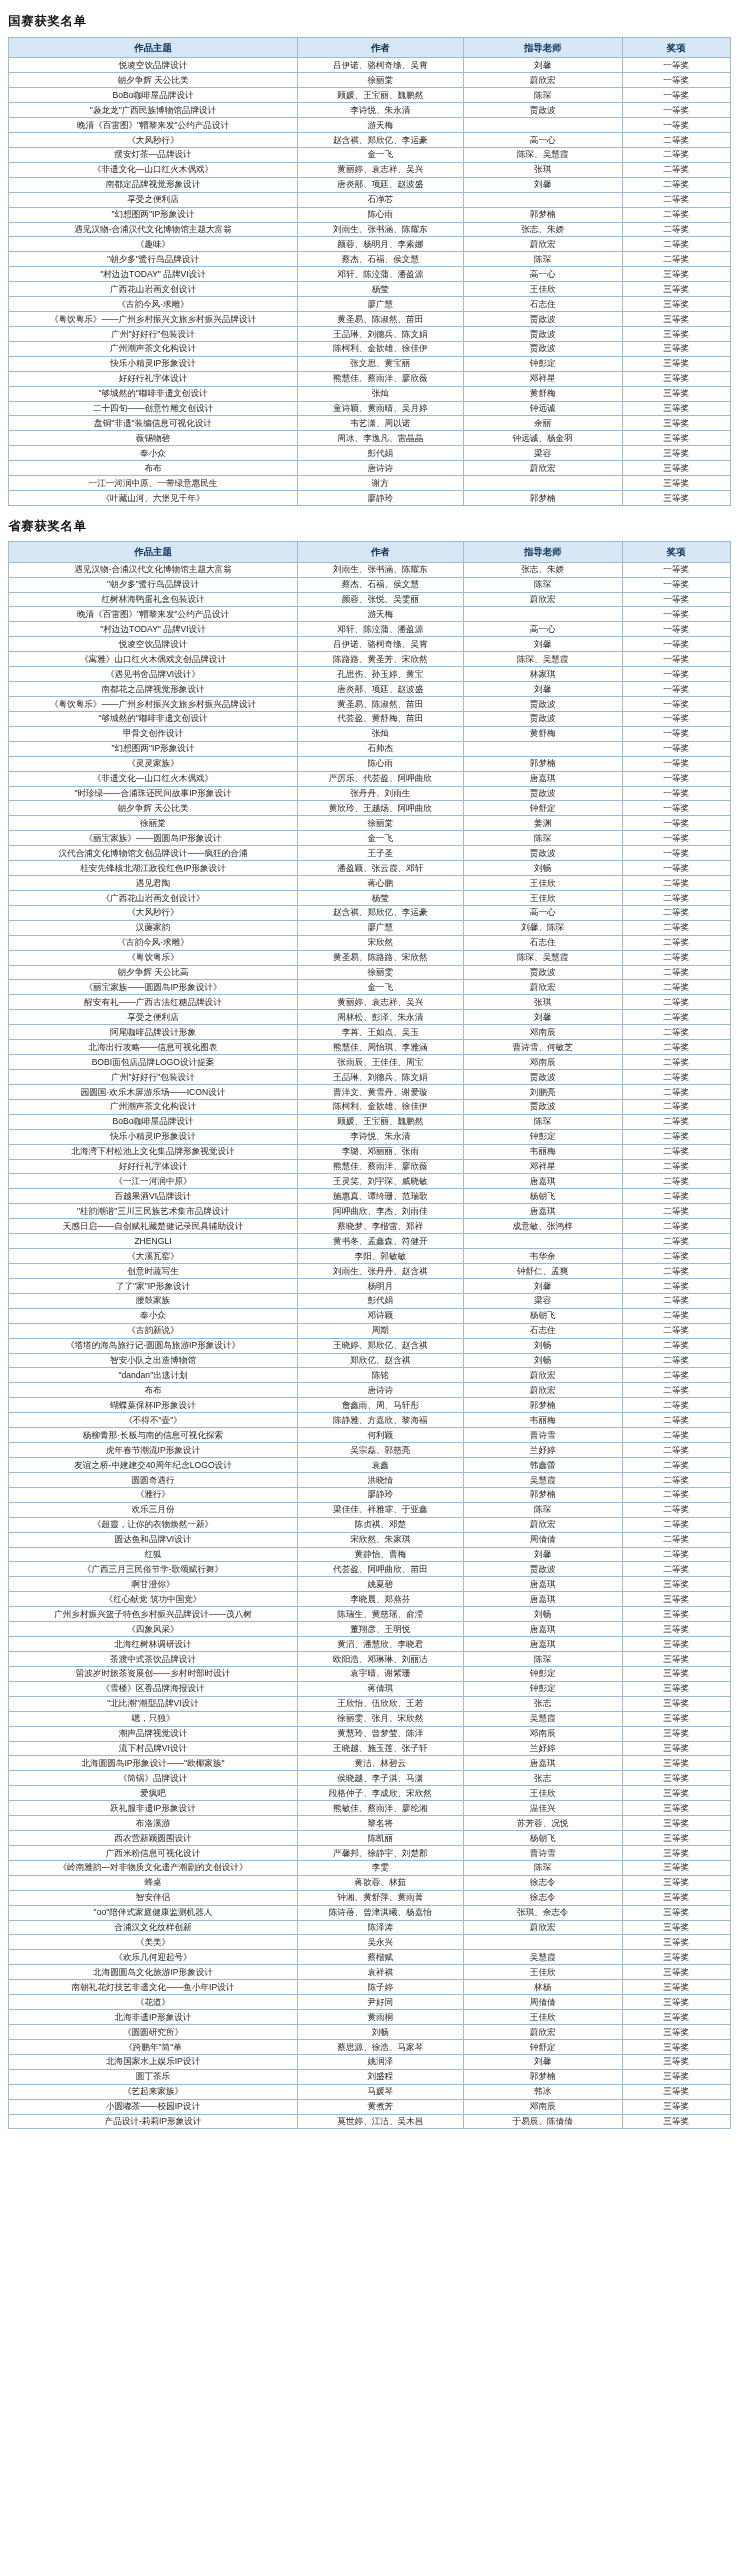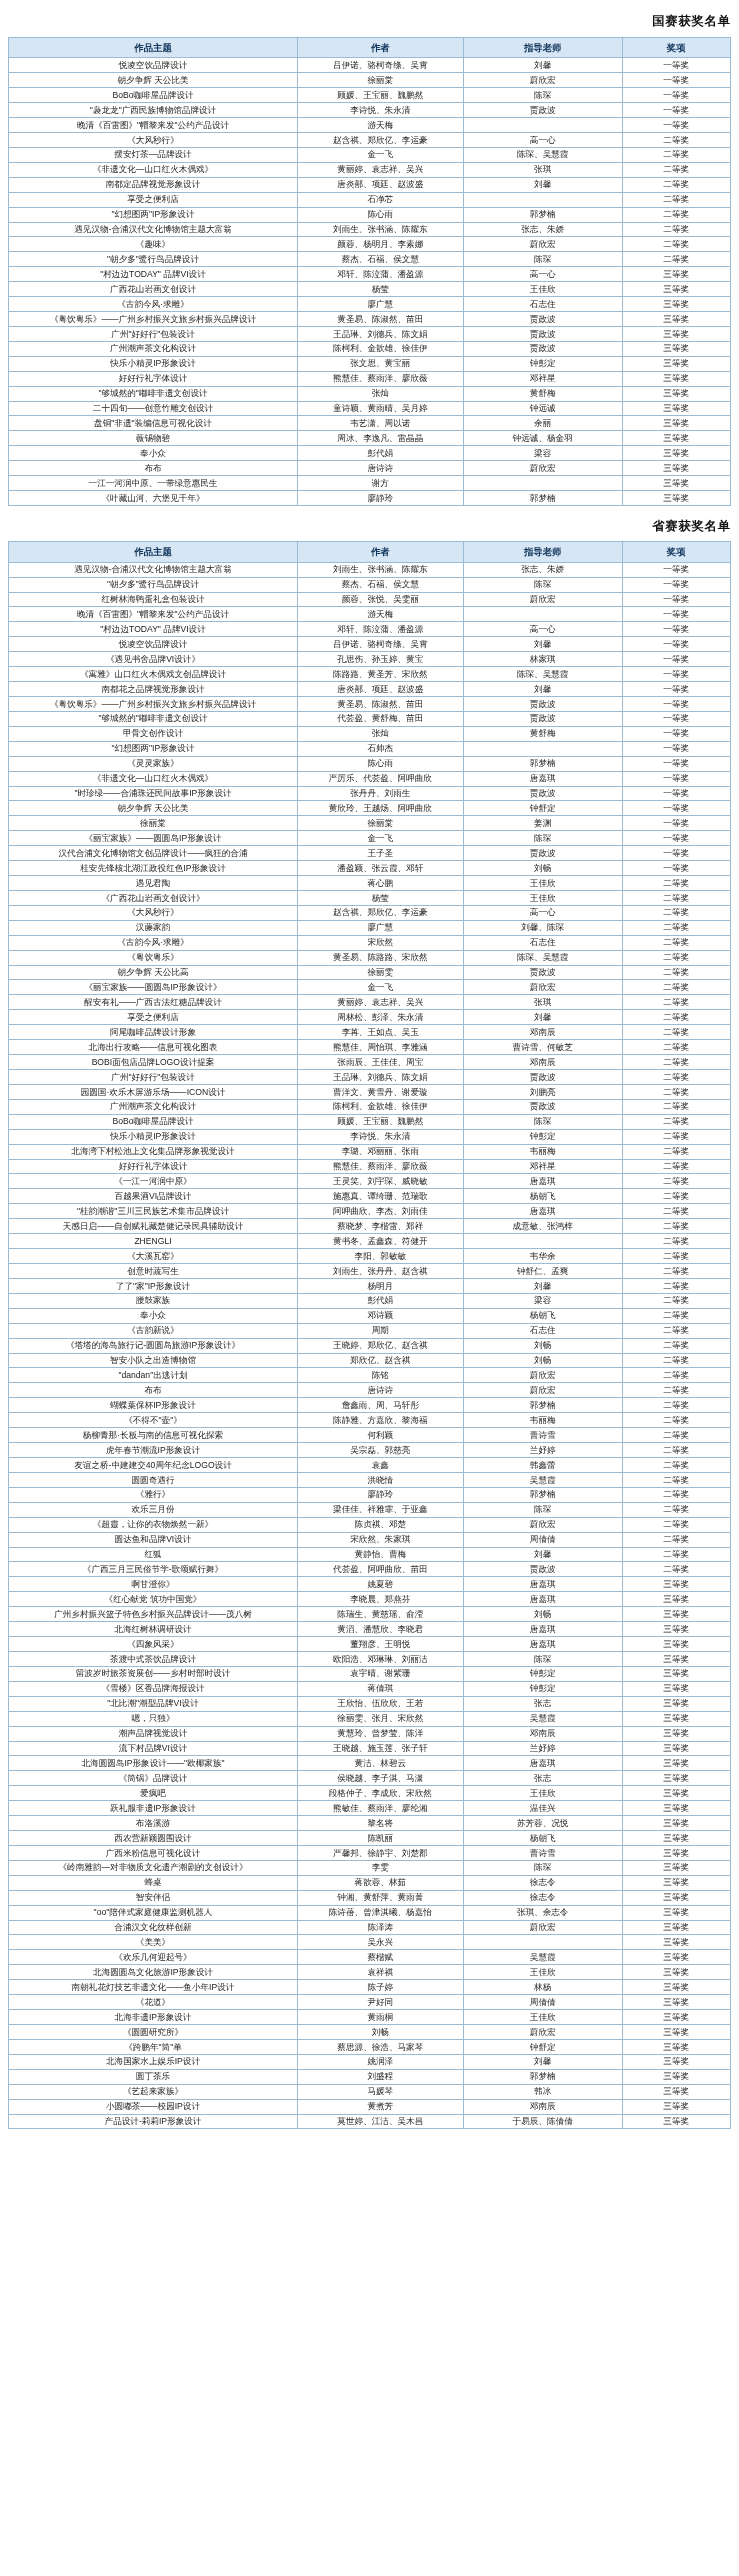--- a/index.html
+++ b/index.html
@@ -1,19 +1,19 @@
 <!DOCTYPE html>
 <html style="font-size:13px"><head>
 <meta charset="utf-8">
 <style>
   html,body{margin:0;padding:0;background:#ffffff;}
   body{font-family:"Liberation Sans","DejaVu Sans",sans-serif;width:739px;}
   .page{width:739px;box-sizing:border-box;padding:5px 8.2px 16.4px 8.2px;}
   .section-title{
-    text-align:right;
+    text-align:left;
     font-size:12.3px;
     font-weight:bold;
     color:#111;
     padding:8.2px 0 6.6px 0;
     letter-spacing:0.8px;
   }
   table{border-collapse:collapse;width:100%;table-layout:fixed;}
   th,td{
     border:0.8px solid #9bbbd4;
     font-size:8.6px;
@@ -294,32 +294,32 @@
             <td>高一心</td>
             <td>一等奖</td>
           </tr>
           <tr>
             <td>悦凌空饮品牌设计</td>
             <td>吕伊诺、骆柯奇绦、吴霄</td>
             <td>刘馨</td>
             <td>一等奖</td>
           </tr>
           <tr>
+            <td>《寓雅》山口红火木偶戏文创品牌设计</td>
+            <td>陈路路、黄圣芳、宋欣然</td>
+            <td>陈琛、吴慧霞</td>
+            <td>一等奖</td>
+          </tr>
+          <tr>
             <td>《遇见书舍品牌VI设计》</td>
             <td>孔思伤、孙玉婷、黄宝</td>
             <td>林家琪</td>
             <td>一等奖</td>
           </tr>
           <tr>
-            <td>《寓雅》山口红火木偶戏文创品牌设计</td>
-            <td>陈路路、黄圣芳、宋欣然</td>
-            <td>陈琛、吴慧霞</td>
-            <td>一等奖</td>
-          </tr>
-          <tr>
             <td>南都花之品牌视觉形象设计</td>
             <td>唐炎鄯、项廷、赵波盛</td>
             <td>刘馨</td>
             <td>一等奖</td>
           </tr>
           <tr>
             <td>《粤饮粤乐》——广州乡村振兴文旅乡村振兴品牌设计</td>
             <td>黄圣易、陈淑然、苗田</td>
             <td>贾政波</td>
             <td>一等奖</td>
@@ -684,28 +684,28 @@
             <td>唐嘉琪</td>
             <td>三等奖</td>
           </tr>
           <tr>
             <td>广州乡村振兴篮子特色乡村振兴品牌设计——茂八树</td>
             <td>陈瑞生、黄慈瑶、俞滢</td>
             <td>刘畅</td>
             <td>三等奖</td>
           </tr>
           <tr>
+            <td>《四象风采》</td>
+            <td>董翔彦、王明悦</td>
+            <td>唐嘉琪</td>
+            <td>三等奖</td>
+          </tr>
+          <tr>
             <td>北海红树林调研设计</td>
             <td>黄滔、潘慧欣、李晓君</td>
-            <td>唐嘉琪</td>
-            <td>三等奖</td>
-          </tr>
-          <tr>
-            <td>《四象风采》</td>
-            <td>董翔彦、王明悦</td>
             <td>唐嘉琪</td>
             <td>三等奖</td>
           </tr>
           <tr>
             <td>茶渡中式茶饮品牌设计</td>
             <td>欧阳浩、邓琳琳、刘丽洁</td>
             <td>陈琛</td>
             <td>三等奖</td>
           </tr>
           <tr>

